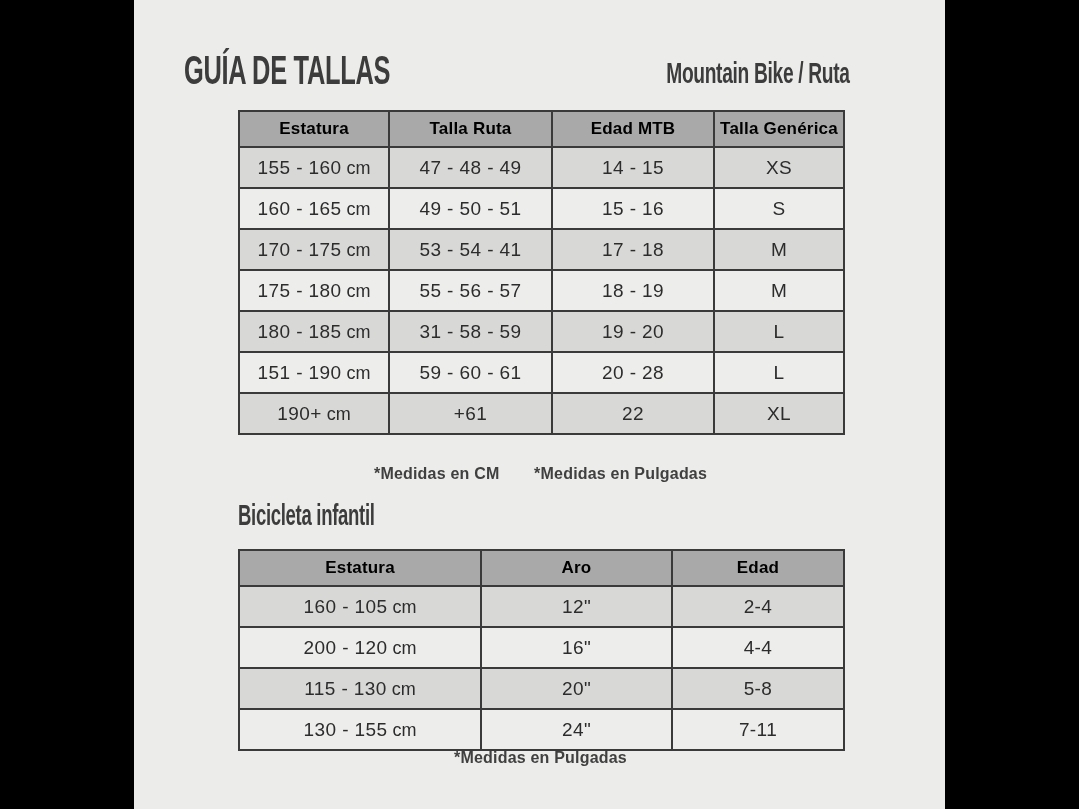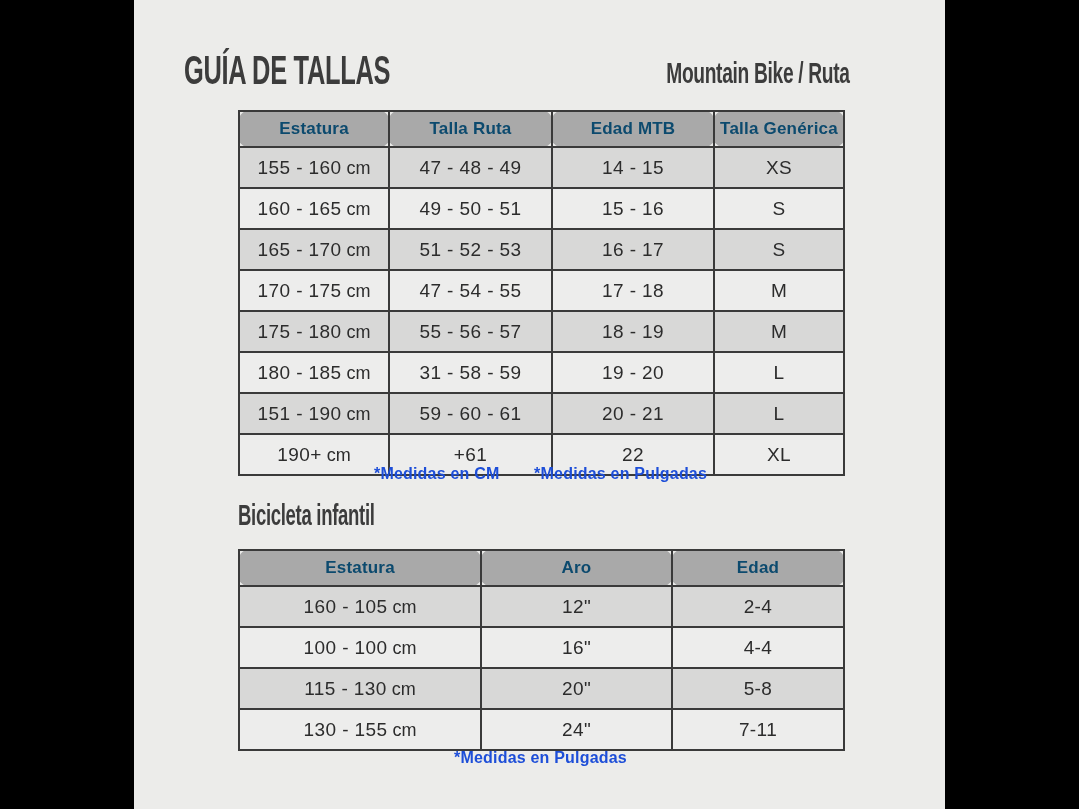--- a/index.html
+++ b/index.html
@@ -48,40 +48,39 @@
     text-align: center;
     vertical-align: middle;
     padding: 0;
     overflow: hidden;
   }
   table.size-table th {
     background: #A9A9A9;
     height: 34px;
     font-size: 17px;
     font-weight: 700;
-    color: #0c4a6e;
+    color: #000000;
     letter-spacing: 0.2px;
-    border-radius: 9px;
   }
   table.size-table td {
     height: 39px;
     font-size: 19px;
     font-weight: 400;
     color: #2C2C2C;
     letter-spacing: 0.4px;
   }
   table.size-table tbody tr:nth-child(odd) td { background: #D8D8D7; }
   table.size-table tbody tr:nth-child(even) td { background: #EDEDEC; }
   .unit { font-size: 18px; margin-left: 5px; letter-spacing: 0; }
   .footnotes {
     position: absolute; left: 104px; width: 605px;
     text-align: center;
     font-size: 16px;
     font-weight: 700;
-    color: #1d4ed8;
+    color: #404040;
     letter-spacing: 0.2px;
     white-space: nowrap;
   }
   .footnotes-1 { top: 465px; }
   .footnotes-2 { top: 749px; }
   .footnotes .fn + .fn { margin-left: 30px; }
 </style>
 </head>
 <body>
 
@@ -113,47 +112,41 @@
           <td>14 - 15</td>
           <td>XS</td>
         </tr>
         <tr>
           <td><span>160 - 165</span><span class="unit">cm</span></td>
           <td>49 - 50 - 51</td>
           <td>15 - 16</td>
           <td>S</td>
         </tr>
         <tr>
-          <td><span>165 - 170</span><span class="unit">cm</span></td>
-          <td>51 - 52 - 53</td>
-          <td>16 - 17</td>
-          <td>S</td>
-        </tr>
-        <tr>
           <td><span>170 - 175</span><span class="unit">cm</span></td>
-          <td>47 - 54 - 55</td>
+          <td>53 - 54 - 41</td>
           <td>17 - 18</td>
           <td>M</td>
         </tr>
         <tr>
           <td><span>175 - 180</span><span class="unit">cm</span></td>
           <td>55 - 56 - 57</td>
           <td>18 - 19</td>
           <td>M</td>
         </tr>
         <tr>
           <td><span>180 - 185</span><span class="unit">cm</span></td>
           <td>31 - 58 - 59</td>
           <td>19 - 20</td>
           <td>L</td>
         </tr>
         <tr>
           <td><span>151 - 190</span><span class="unit">cm</span></td>
           <td>59 - 60 - 61</td>
-          <td>20 - 21</td>
+          <td>20 - 28</td>
           <td>L</td>
         </tr>
         <tr>
           <td><span>190+</span><span class="unit">cm</span></td>
           <td>+61</td>
           <td>22</td>
           <td>XL</td>
         </tr>
       </tbody>
     </table>
@@ -178,21 +171,21 @@
           <th>Edad</th>
         </tr>
       </thead>
       <tbody>
         <tr>
           <td><span>160 - 105</span><span class="unit">cm</span></td>
           <td>12"</td>
           <td>2-4</td>
         </tr>
         <tr>
-          <td><span>100 - 100</span><span class="unit">cm</span></td>
+          <td><span>200 - 120</span><span class="unit">cm</span></td>
           <td>16"</td>
           <td>4-4</td>
         </tr>
         <tr>
           <td><span>115 - 130</span><span class="unit">cm</span></td>
           <td>20"</td>
           <td>5-8</td>
         </tr>
         <tr>
           <td><span>130 - 155</span><span class="unit">cm</span></td>

